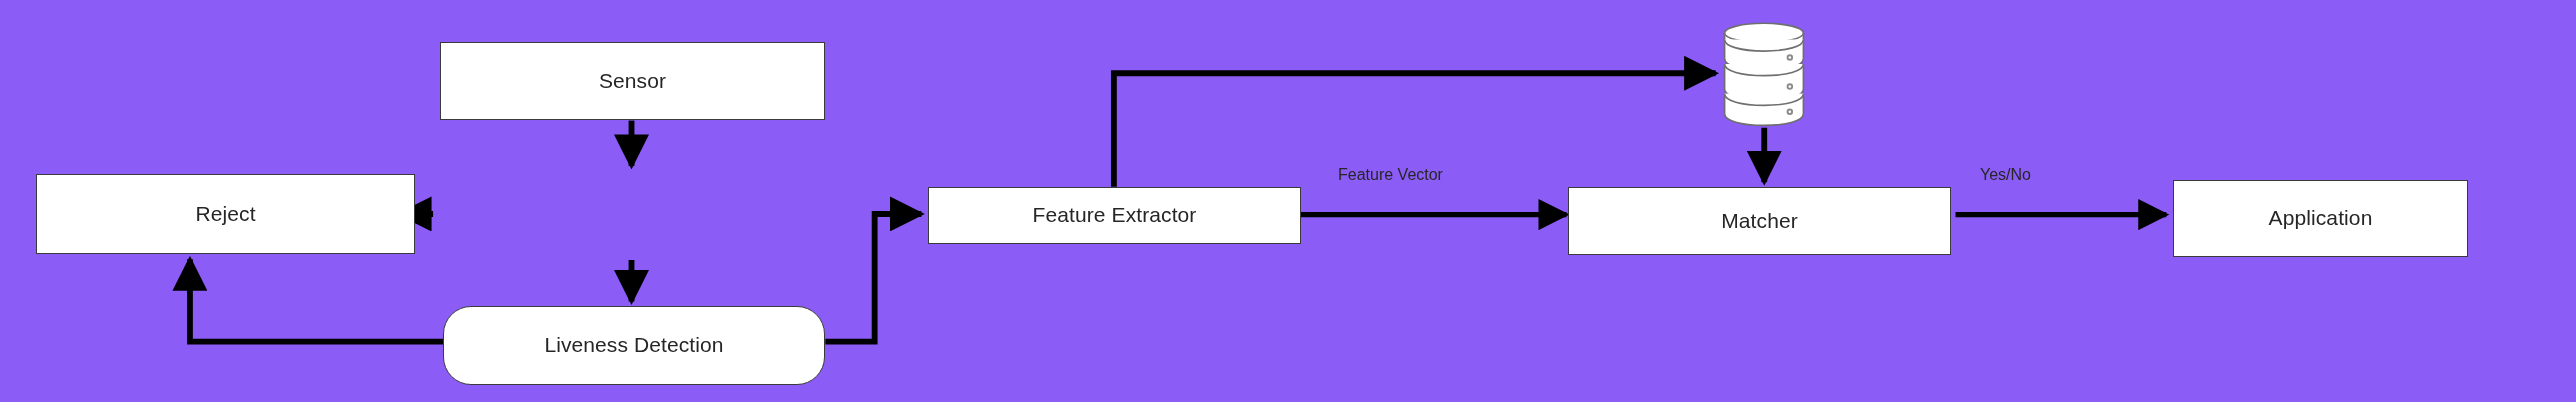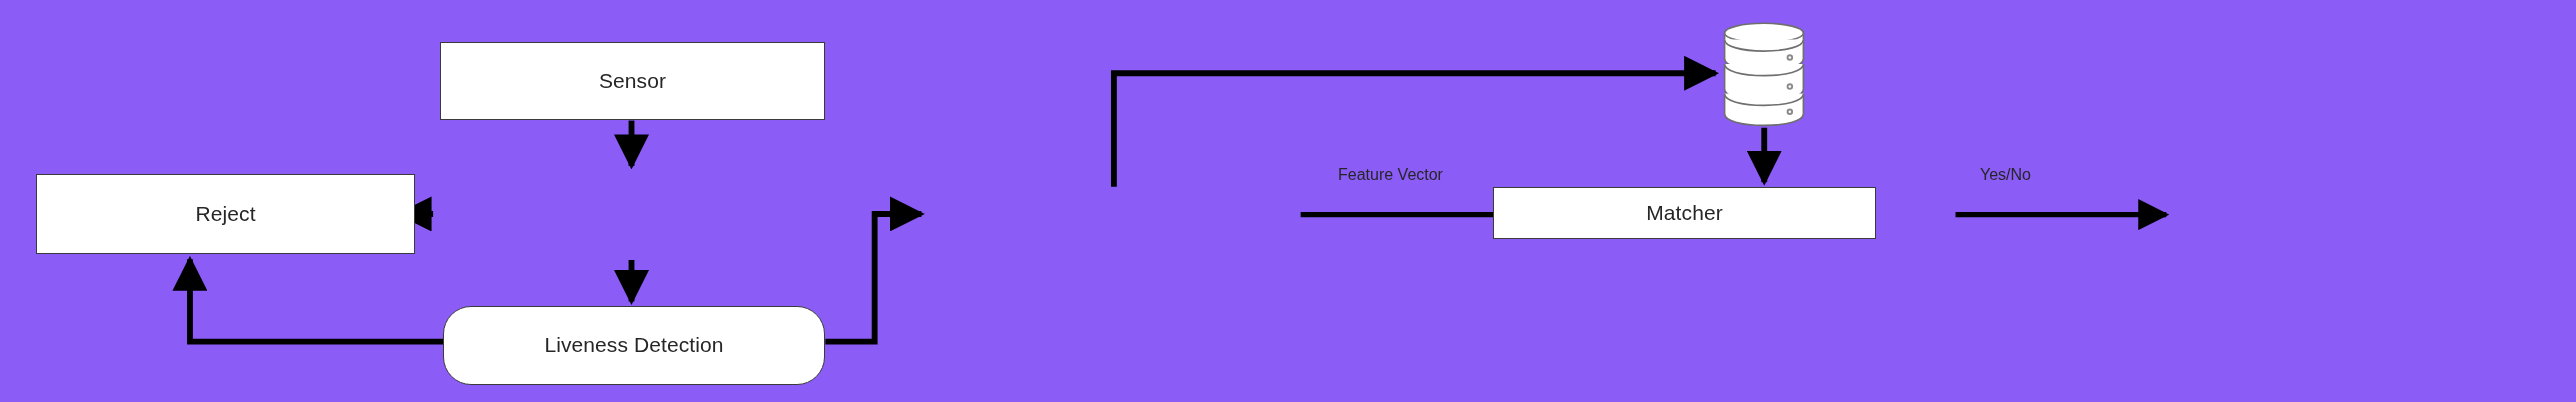--- a/index.html
+++ b/index.html
@@ -124,24 +124,30 @@
 
   <div class="node" style="left:13px; top:174px; width:379px; height:80px;margin-left:23px;">
     <span class="node-label">Reject</span>
   </div>
 
 
   <div class="node" style="left:443px; top:306px; width:382px; height:79px;border-radius:28px;">
     <span class="node-label">Liveness Detection</span>
   </div>
 
+  <div class="node" style="left:928px; top:187px; width:373px; height:57px;">
+    <span class="node-label">Feature Extractor</span>
+  </div>
 
-  <div class="node" style="left:1493px; top:187px; width:383px; height:52px;">
+  <div class="node" style="left:1568px; top:187px; width:383px; height:68px;">
     <span class="node-label">Matcher</span>
   </div>
 
+  <div class="node" style="left:2173px; top:180px; width:295px; height:77px;">
+    <span class="node-label">Application</span>
+  </div>
 
   <div class="edge-label" style="left:1338px; top:167px;">Feature Vector</div>
 
   <div class="edge-label" style="left:1980px; top:167px;">Yes/No</div>
 
 </div>
 
 
 </body></html>

